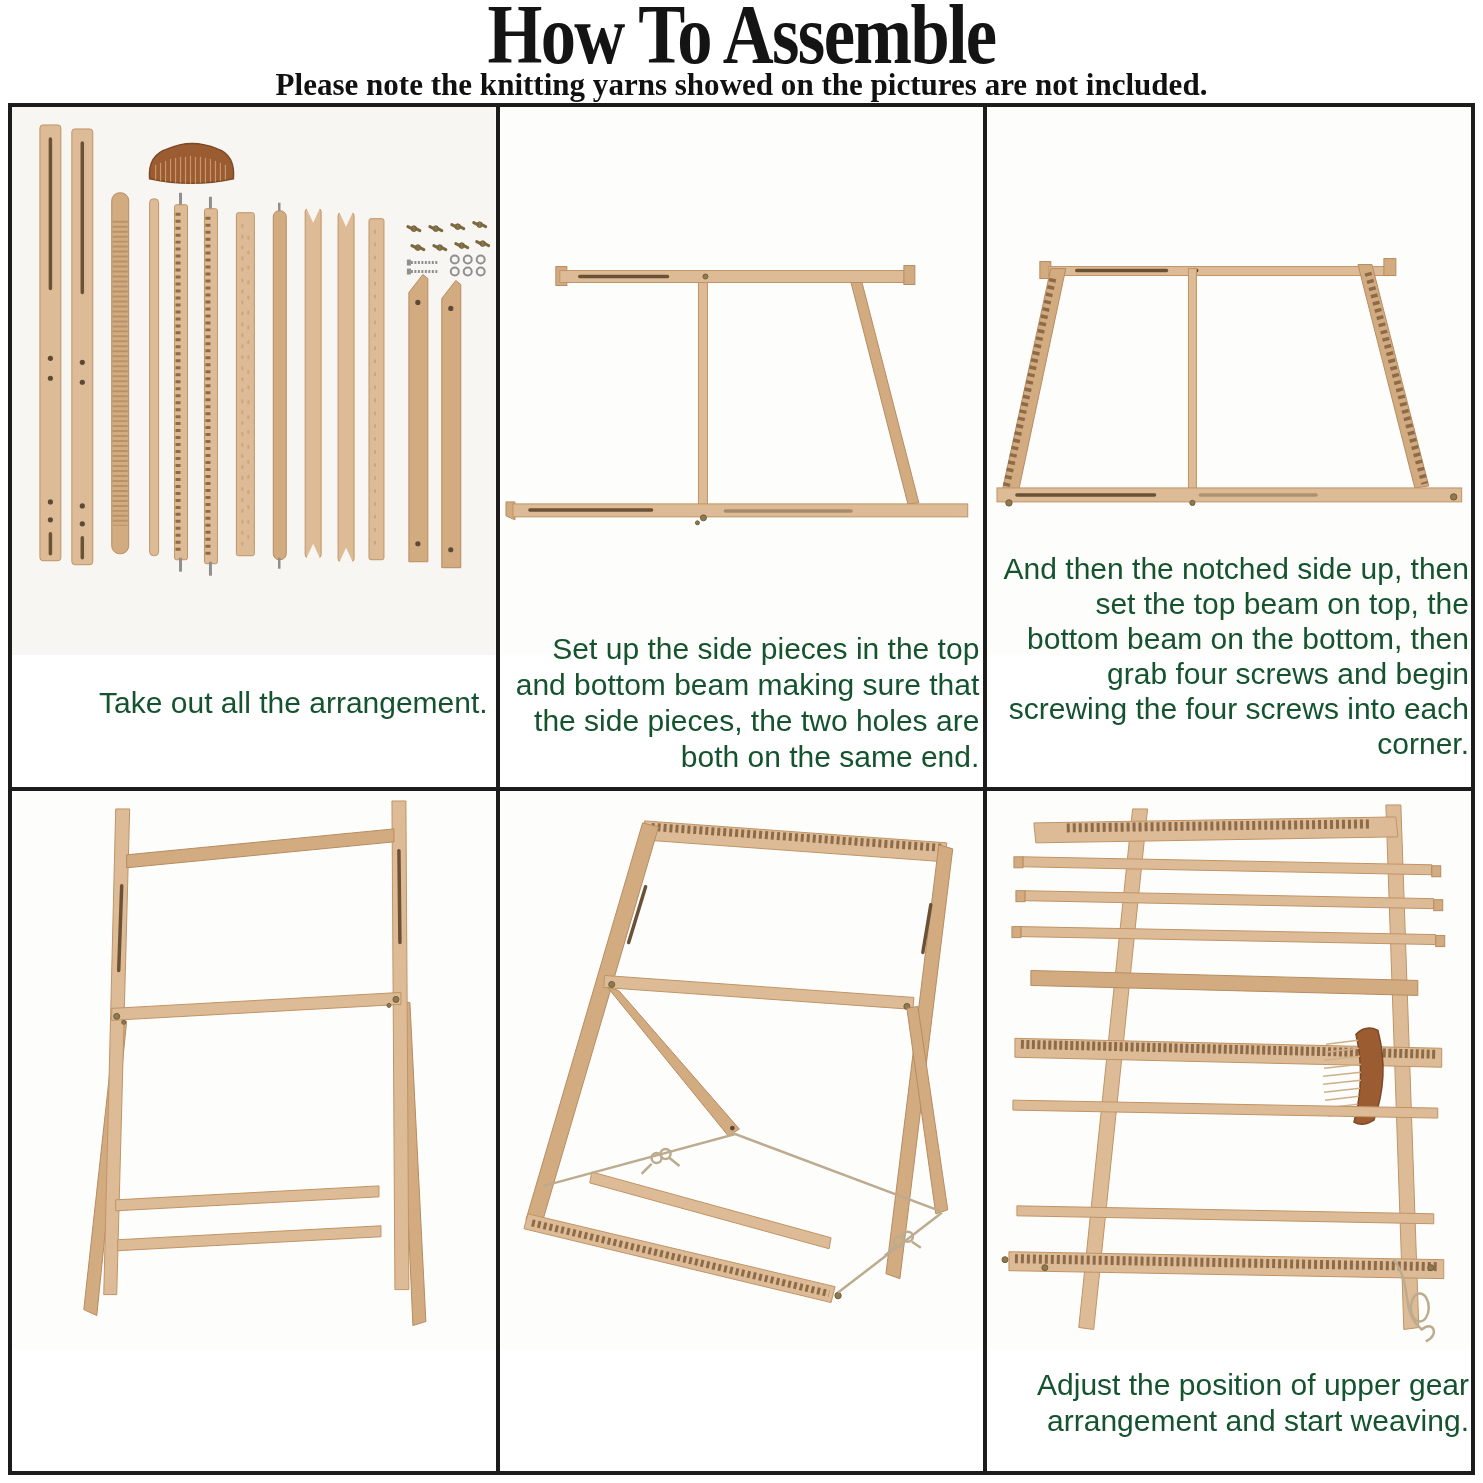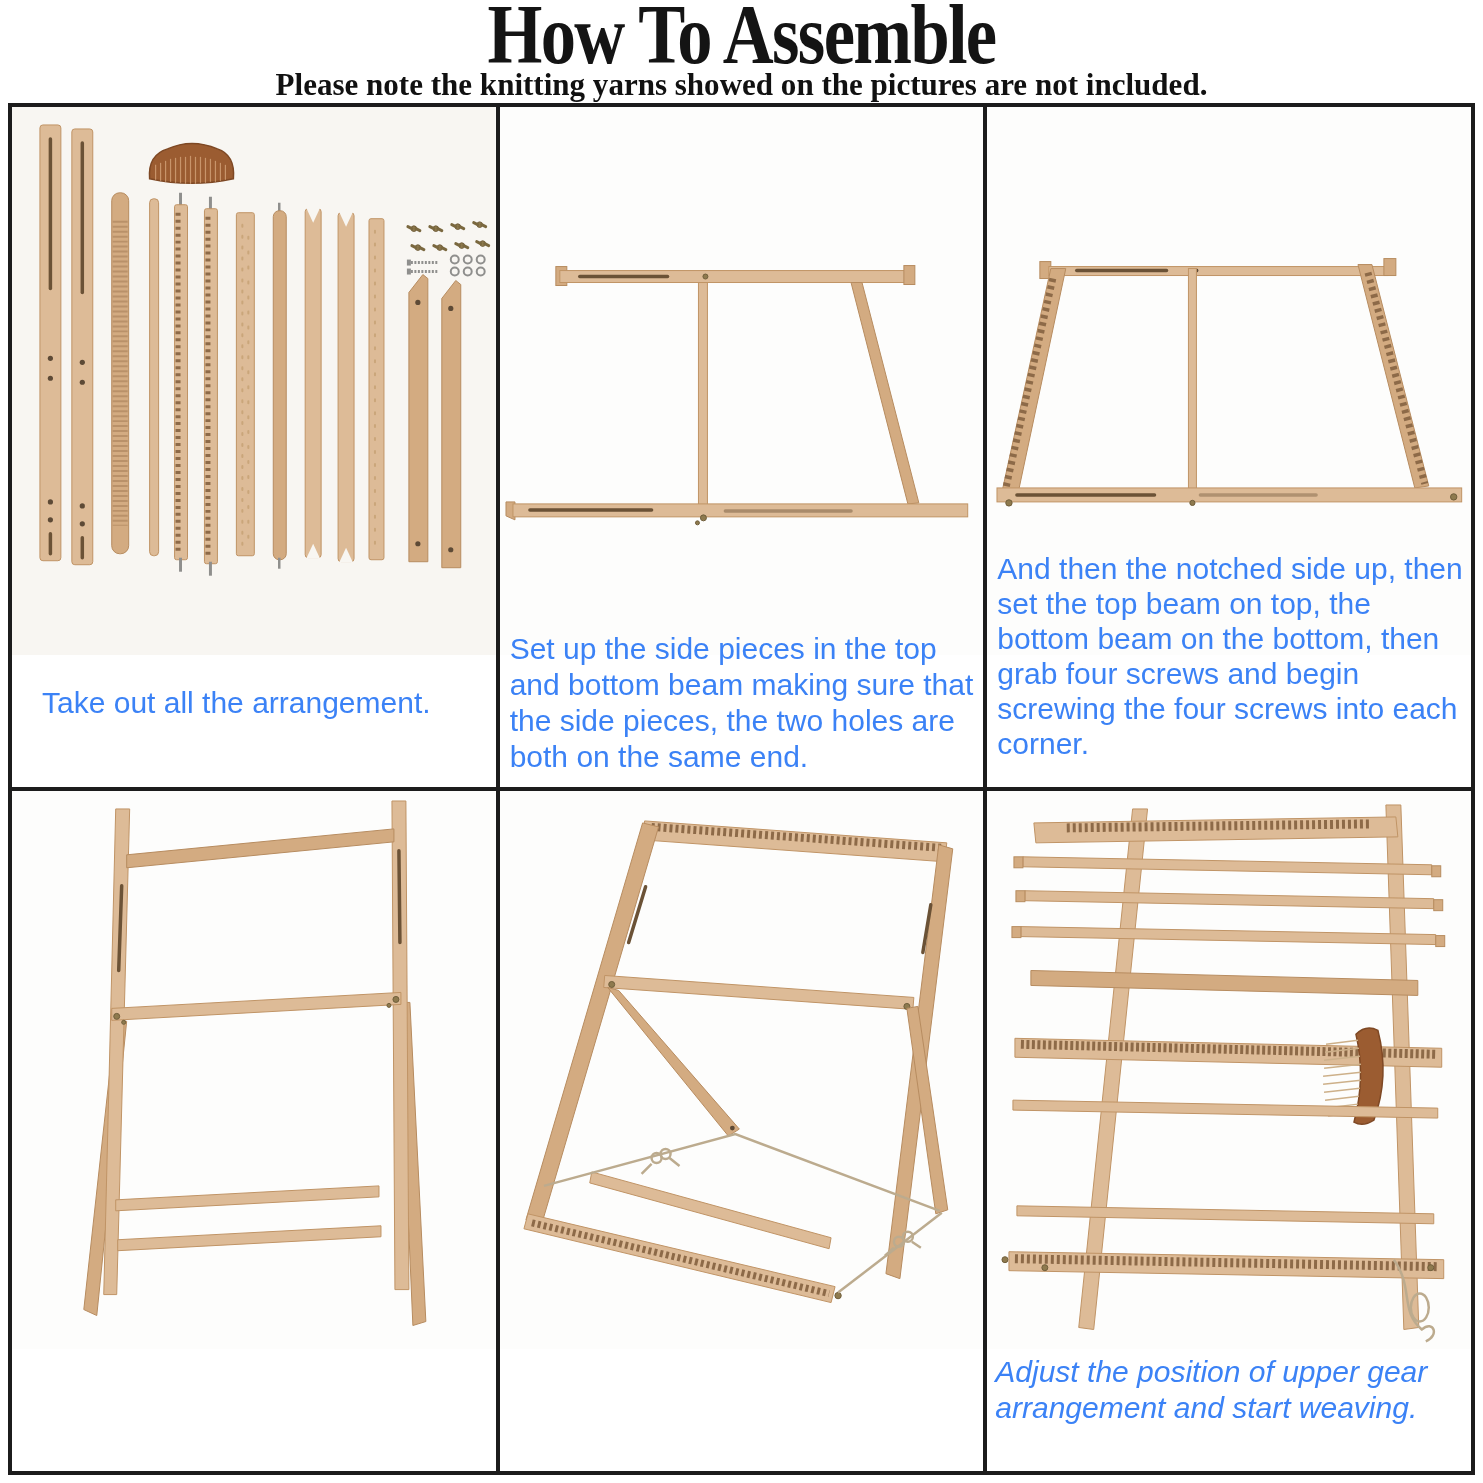--- a/index.html
+++ b/index.html
@@ -15,27 +15,27 @@
             font-size:32px;line-height:33px;color:#111;transform:scaleX(0.97);
             transform-origin:50% 50%;white-space:nowrap;}
 
   
   .grid{position:absolute;top:103px;left:8px;width:1467px;height:1372px;
         box-sizing:border-box;display:grid;grid-template-columns:repeat(3,1fr);
         grid-template-rows:1fr 1fr;gap:4px;background:#1c1c1c;border:4px solid #1c1c1c;}
   .panel{background:#ffffff;position:relative;overflow:hidden;}
   .photo{display:block;width:100%;height:auto;}
 
-  .caption{position:absolute;margin:0;color:#3b82f6;font-size:30px;line-height:36px;}
+  .caption{position:absolute;margin:0;color:#14532d;font-size:30px;line-height:36px;text-align:right;}
   .cap1{left:30px;right:8px;bottom:66px;}
   .cap2{left:10px;right:4px;bottom:12px;}
   .cap3{left:10px;right:2px;bottom:26px;line-height:35px;}
   .cap4{left:8px;right:6px;bottom:12px;line-height:34px;}
   .cap5{left:10px;right:2px;bottom:10px;line-height:35px;}
-  .cap6{left:8px;right:2px;bottom:45px;font-style:italic;}
+  .cap6{left:8px;right:2px;bottom:32px;}
 
   
   .wd{fill:#ddbb97;stroke:#c09465;stroke-width:1;}
   .wd2{fill:#d3ab81;stroke:#b78c5f;stroke-width:1;}
   .slot{stroke:#6b5236;stroke-width:3.5;stroke-linecap:round;fill:none;}
   .teeth{stroke:#8d6a48;stroke-linecap:butt;fill:none;}
   .rib{stroke:#a9805a;stroke-linecap:butt;fill:none;opacity:.6;}
   .spk{stroke:#c29c6e;stroke-linecap:round;fill:none;opacity:.7;}
   .hole{fill:#5d4a36;}
   .brass{fill:#8e7a4e;stroke:#6f5d3a;stroke-width:1;}

